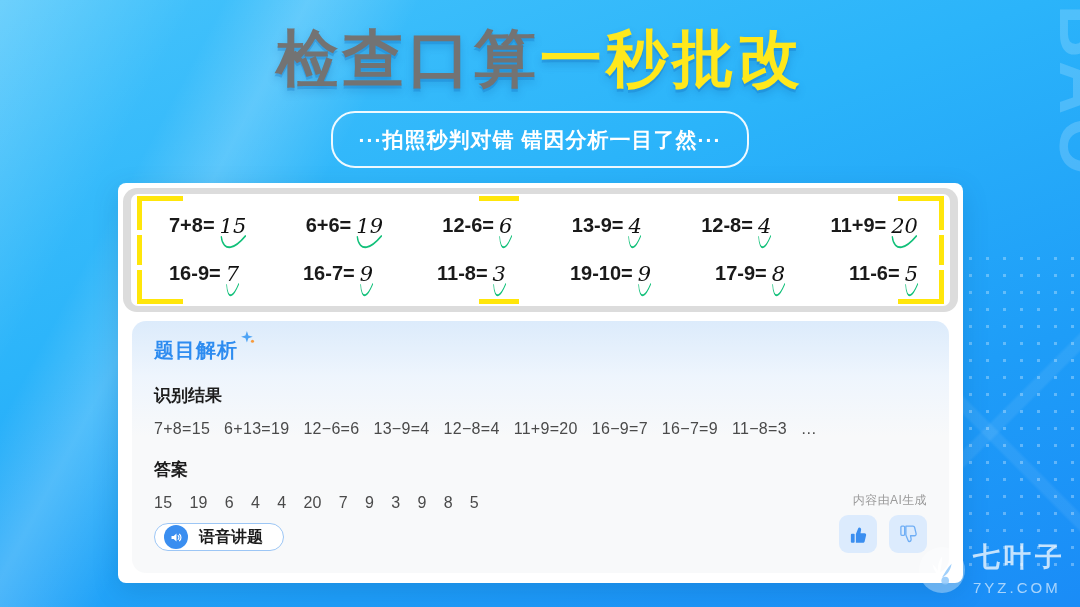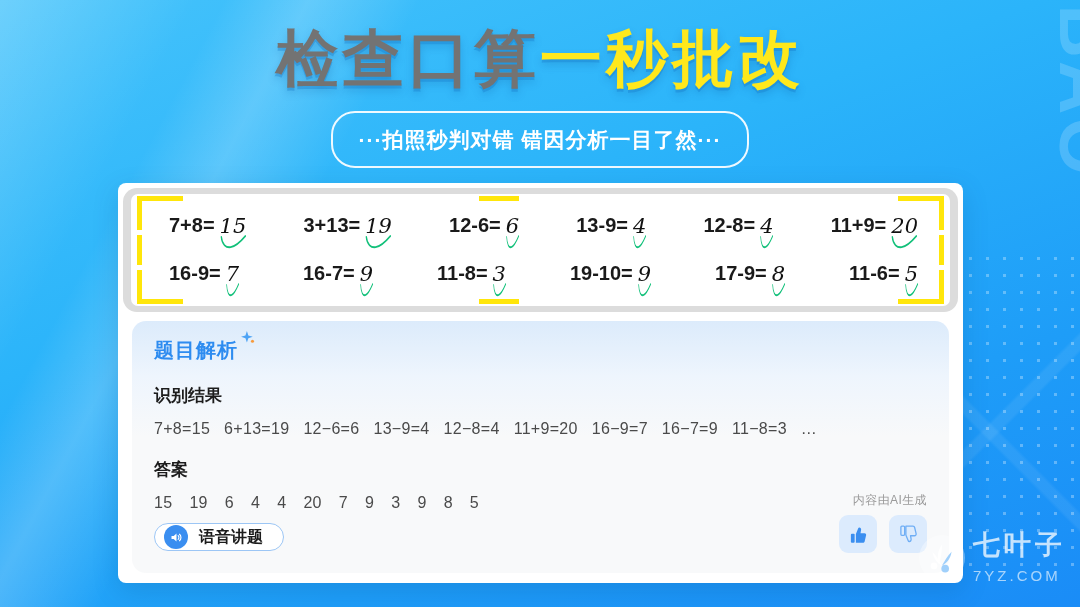--- a/index.html
+++ b/index.html
@@ -165,21 +165,21 @@
     font-size: 12px; color: #9A9A9A; letter-spacing: 0.4px;
   }
   .rate-row { position: absolute; right: 22px; bottom: 20px; display: flex; gap: 12px; }
   .rate-btn {
     width: 38px; height: 38px; border-radius: 9px;
     background: #DCEBFD; display: inline-flex; align-items: center; justify-content: center;
   }
 
   
   .brand {
-    position: absolute; right: 14px; bottom: 24px;
+    position: absolute; right: 14px; bottom: 12px;
     display: flex; align-items: center; gap: 8px; pointer-events: none;
   }
   .brand-logo {
     width: 46px; height: 46px; border-radius: 50%;
     background: rgba(255,255,255,0.35);
     display: inline-flex; align-items: center; justify-content: center;
   }
   .brand-text { line-height: 1.0; }
   .brand-cn { font-size: 27px; font-weight: bold; color: rgba(255,255,255,0.75); letter-spacing: 4px; }
   .brand-en { font-size: 15px; color: rgba(255,255,255,0.62); letter-spacing: 3px; margin-top: 9px; }
@@ -219,21 +219,21 @@
 
       <div class="prob-rows" id="prob-rows">
           <div class="prob-row">
             <div class="prob">
               <span>7+8=</span>
               <span class="ans-wrap"><span class="ans">15</span><svg class="tick" viewBox="0 0 40 14" preserveAspectRatio="none">
                   <path d="M2 1 C3 9 9 13 16 12 C24 11 31 6 38 0" stroke="#12C07A" stroke-width="2" fill="none" stroke-linecap="round"></path>
                 </svg></span>
             </div>
             <div class="prob">
-              <span>3+13=</span>
+              <span>6+6=</span>
               <span class="ans-wrap"><span class="ans">19</span><svg class="tick" viewBox="0 0 40 14" preserveAspectRatio="none">
                   <path d="M2 1 C3 9 9 13 16 12 C24 11 31 6 38 0" stroke="#12C07A" stroke-width="2" fill="none" stroke-linecap="round"></path>
                 </svg></span>
             </div>
             <div class="prob">
               <span>12-6=</span>
               <span class="ans-wrap"><span class="ans">6</span><svg class="tick" viewBox="0 0 40 14" preserveAspectRatio="none">
                   <path d="M2 1 C3 9 9 13 16 12 C24 11 31 6 38 0" stroke="#12C07A" stroke-width="2" fill="none" stroke-linecap="round"></path>
                 </svg></span>
             </div>

